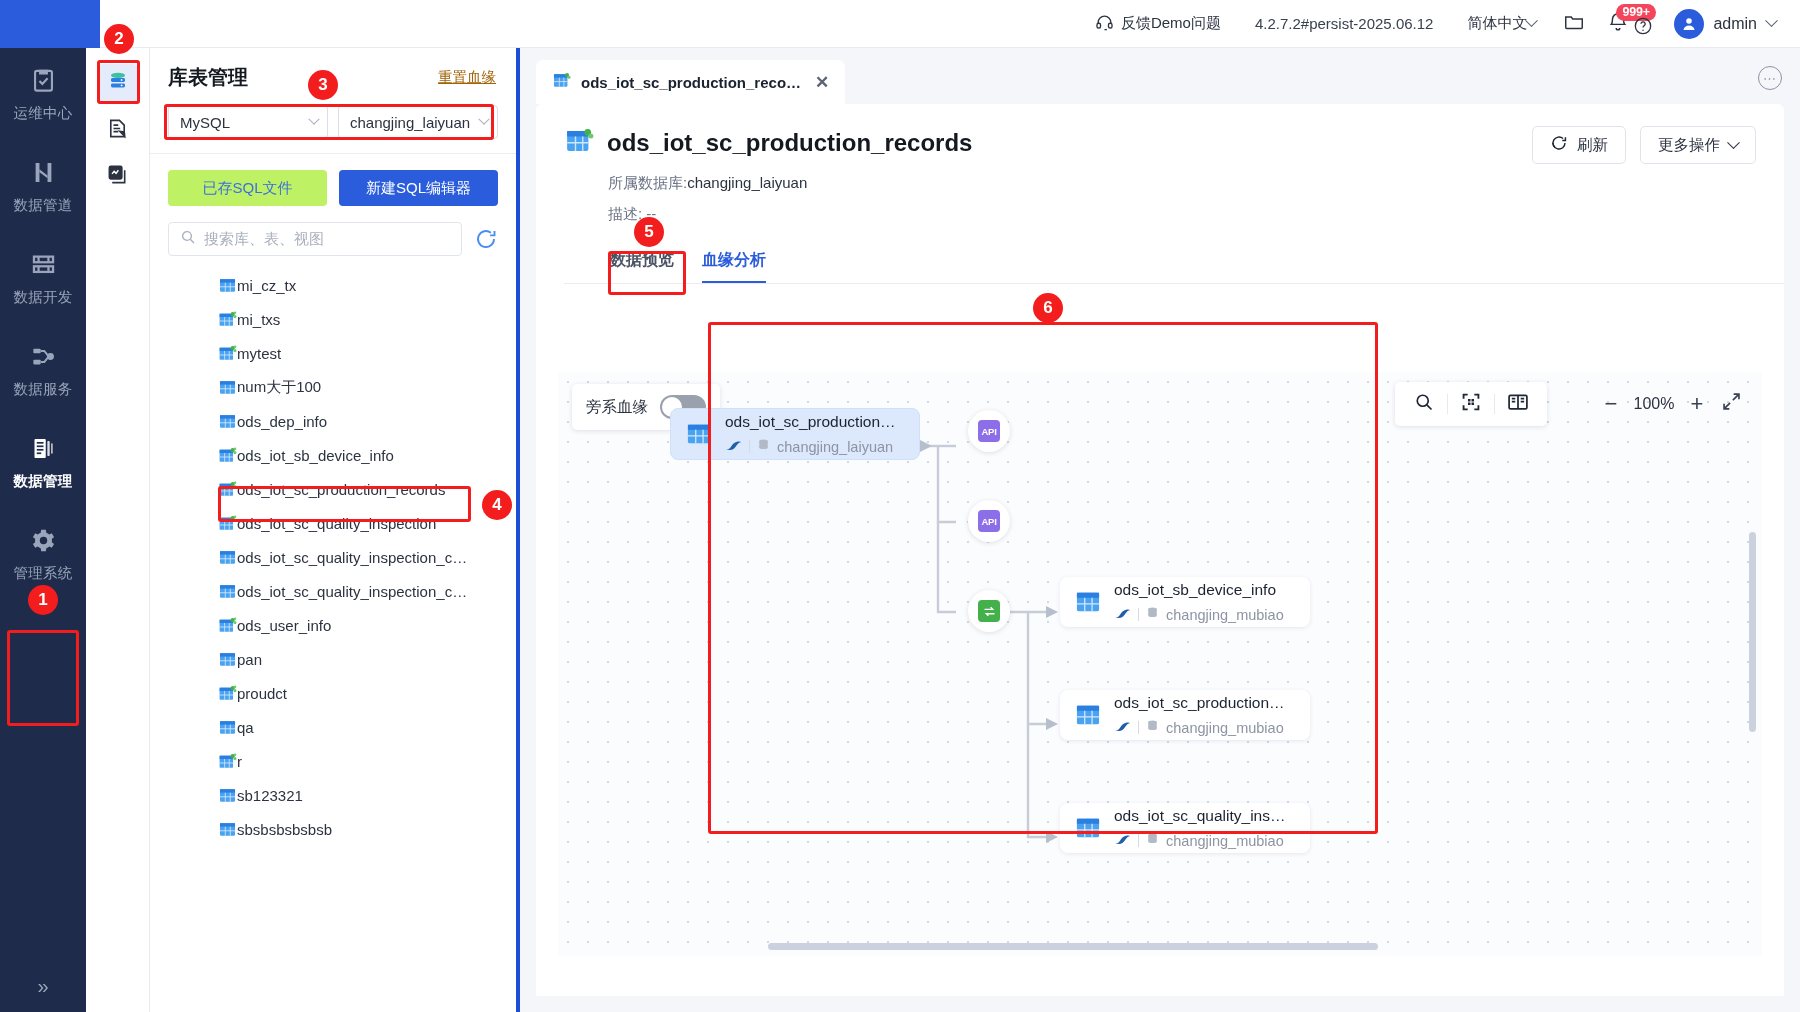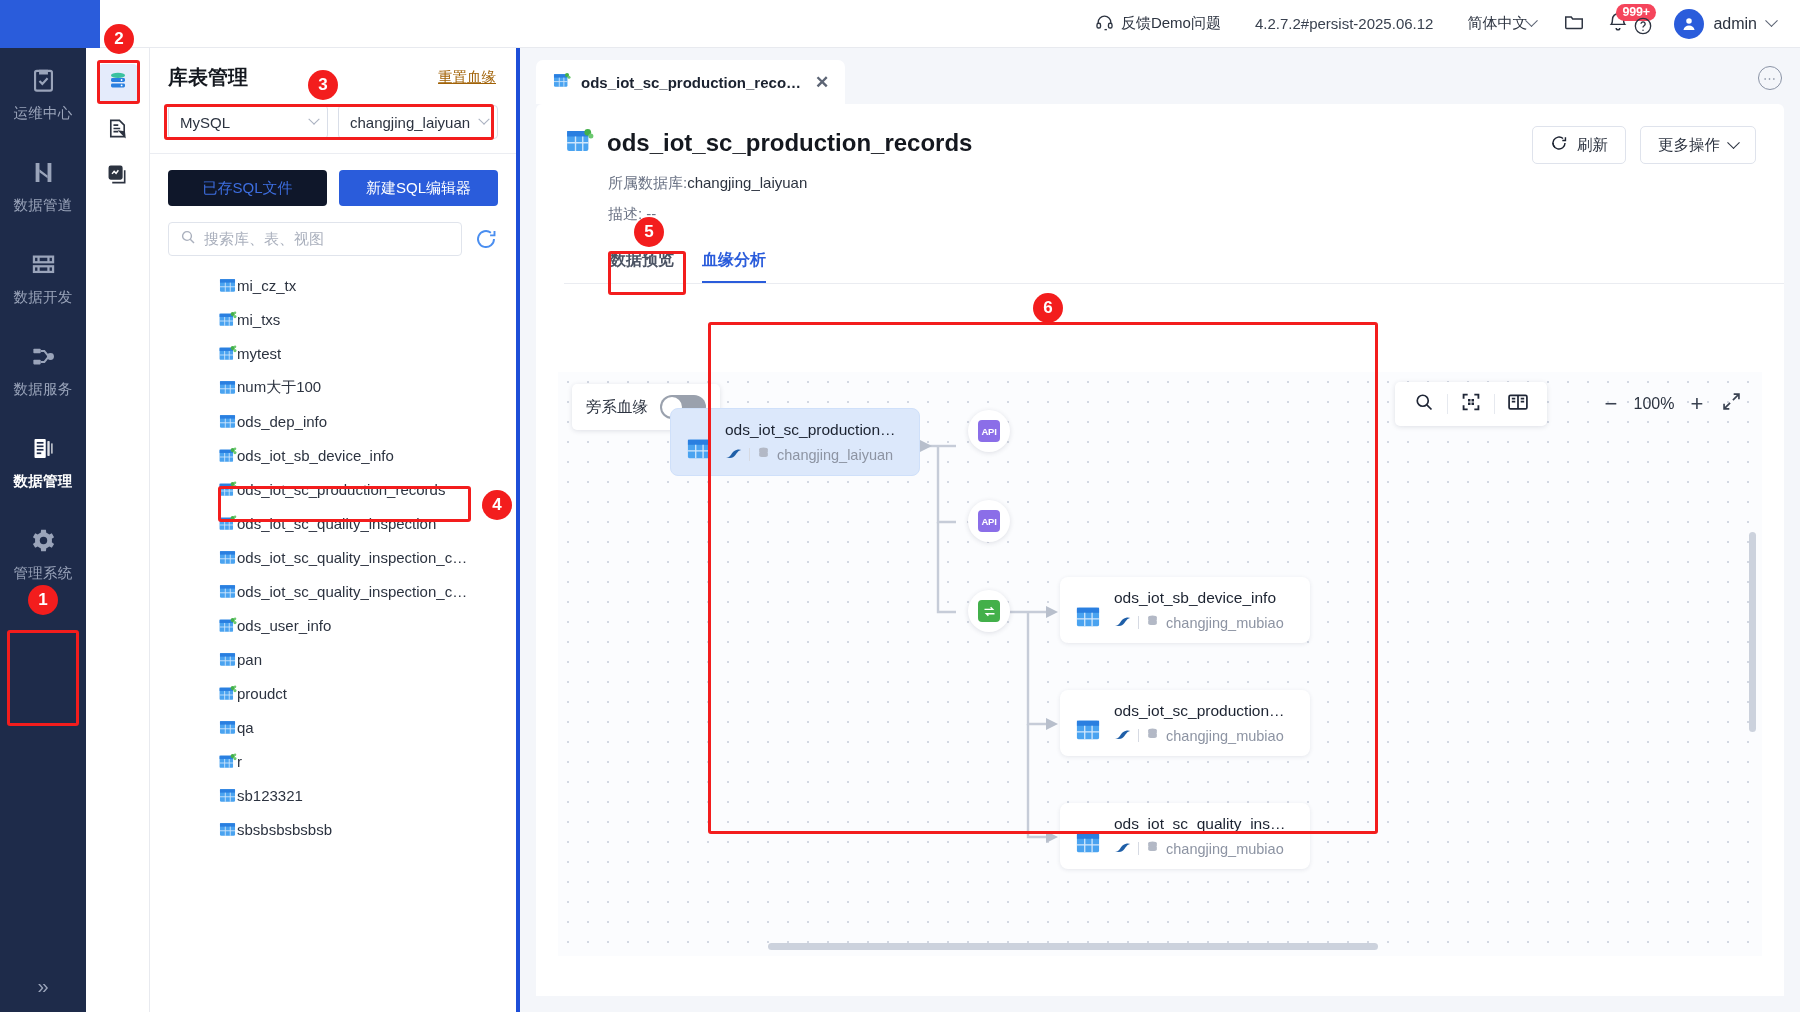--- a/index.html
+++ b/index.html
@@ -113,21 +113,21 @@
     text-overflow: ellipsis; }
   .select .chev { margin-left: auto; border-color: #a9b1c0;
     width: 8px; height: 8px; flex: none; }
   .lib-divider { height: 1px; background: #ebedf2; }
   .btnrow { display: flex; gap: 12px; padding: 16px 18px 14px; }
   .btn {
     flex: 1; height: 36px; border-radius: 4px; font-size: 15px;
     display: flex; align-items: center; justify-content: center;
     cursor: pointer;
   }
-  .btn-soft { background: #0f172a; color: #3d6ee0; }
+  .btn-soft { background: #bef264; color: #3d6ee0; }
   .btn-primary { background: #2a5cdb; color: #ffffff; }
   .searchrow { display: flex; align-items: center; gap: 12px;
     padding: 2px 18px 12px; }
   .searchbox {
     flex: 1; height: 34px; border: 1px solid #e0e4ec; border-radius: 4px;
     display: flex; align-items: center; gap: 8px; padding: 0 11px;
     background: #fff;
   }
   .searchbox .sph { font-size: 15px; color: #aab0bd; }
   .refresh-ic { width: 24px; height: 24px; color: #4a8ef0; flex: none; }
@@ -235,21 +235,21 @@
     display: flex; align-items: center; gap: 0;
   }
   .zbtn { width: 34px; height: 44px; display: flex; align-items: center;
     justify-content: center; font-size: 22px; color: #3a4251; cursor: pointer; }
   .zval { font-size: 16px; color: #2c3340; min-width: 52px;
     text-align: center; }
 
   
   .tnode {
     position: absolute; border-radius: 8px; display: flex;
-    align-items: flex-end; gap: 12px; padding: 12px 14px;
+    align-items: center; gap: 12px; padding: 4px 14px;
     box-shadow: 0 1px 4px rgba(40,50,80,.1); background: #fff;
   }
   .tnode.primary { background: #dce8fb; box-shadow: none;
     border: 1px solid #cfe0fa; }
   .tnode .nicon { width: 28px; height: 28px; flex: none; }
   .tnode .ntitle { font-size: 15.5px; color: #1b2230; white-space: nowrap;
     overflow: hidden; text-overflow: ellipsis; max-width: 178px; }
   .tnode .nsub { display: flex; align-items: center; gap: 7px;
     margin-top: 7px; font-size: 14.5px; color: #8d94a3; }
   .nsub .sep { width: 1px; height: 13px; background: #d6dae3; }

